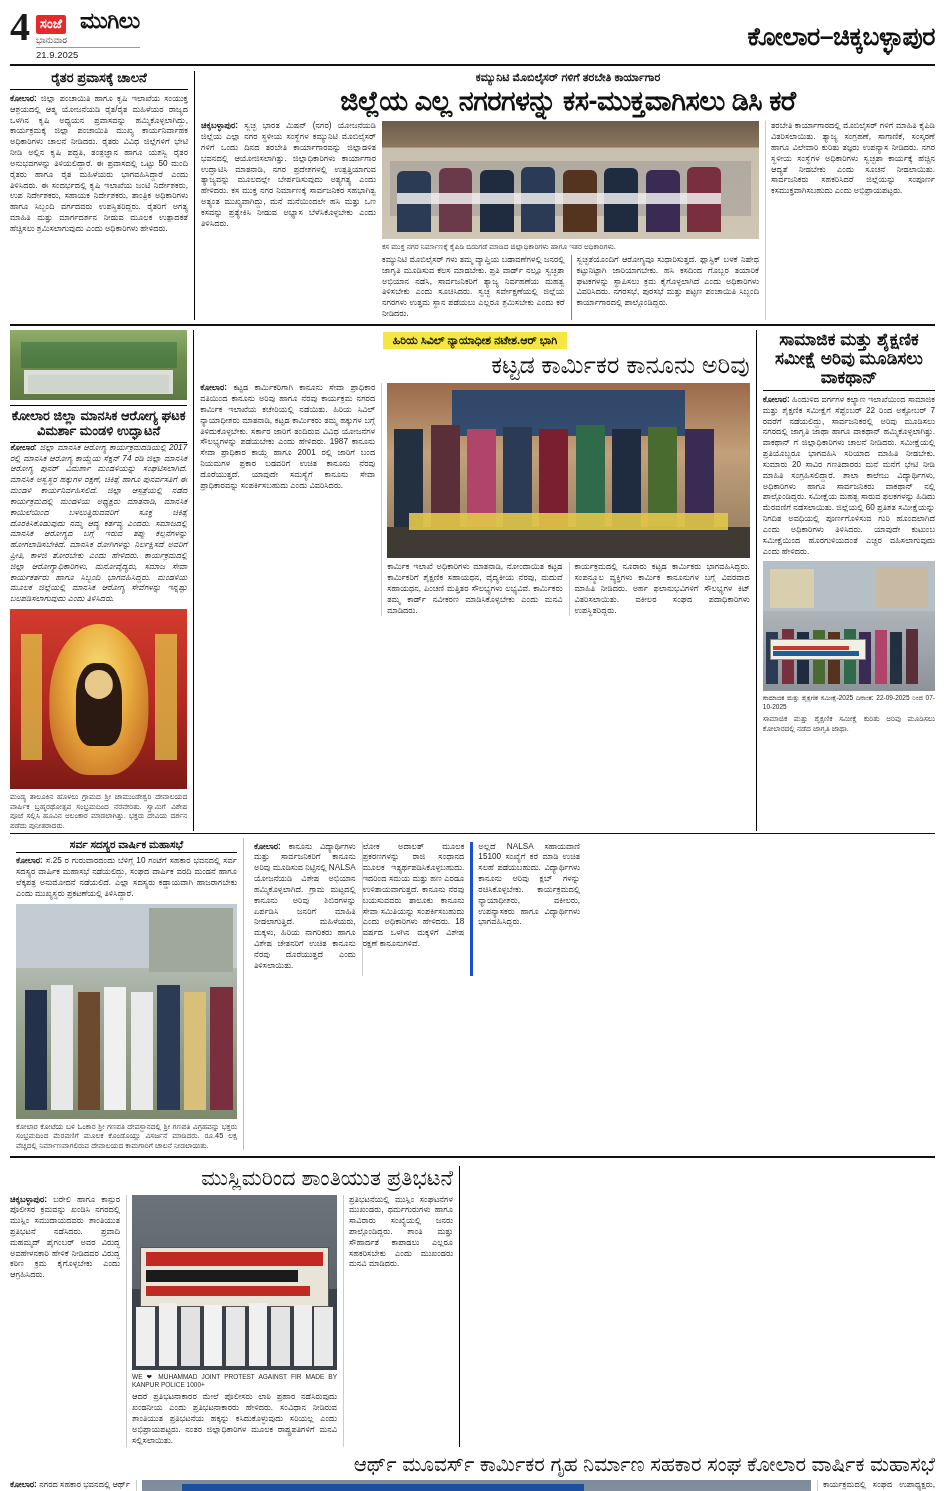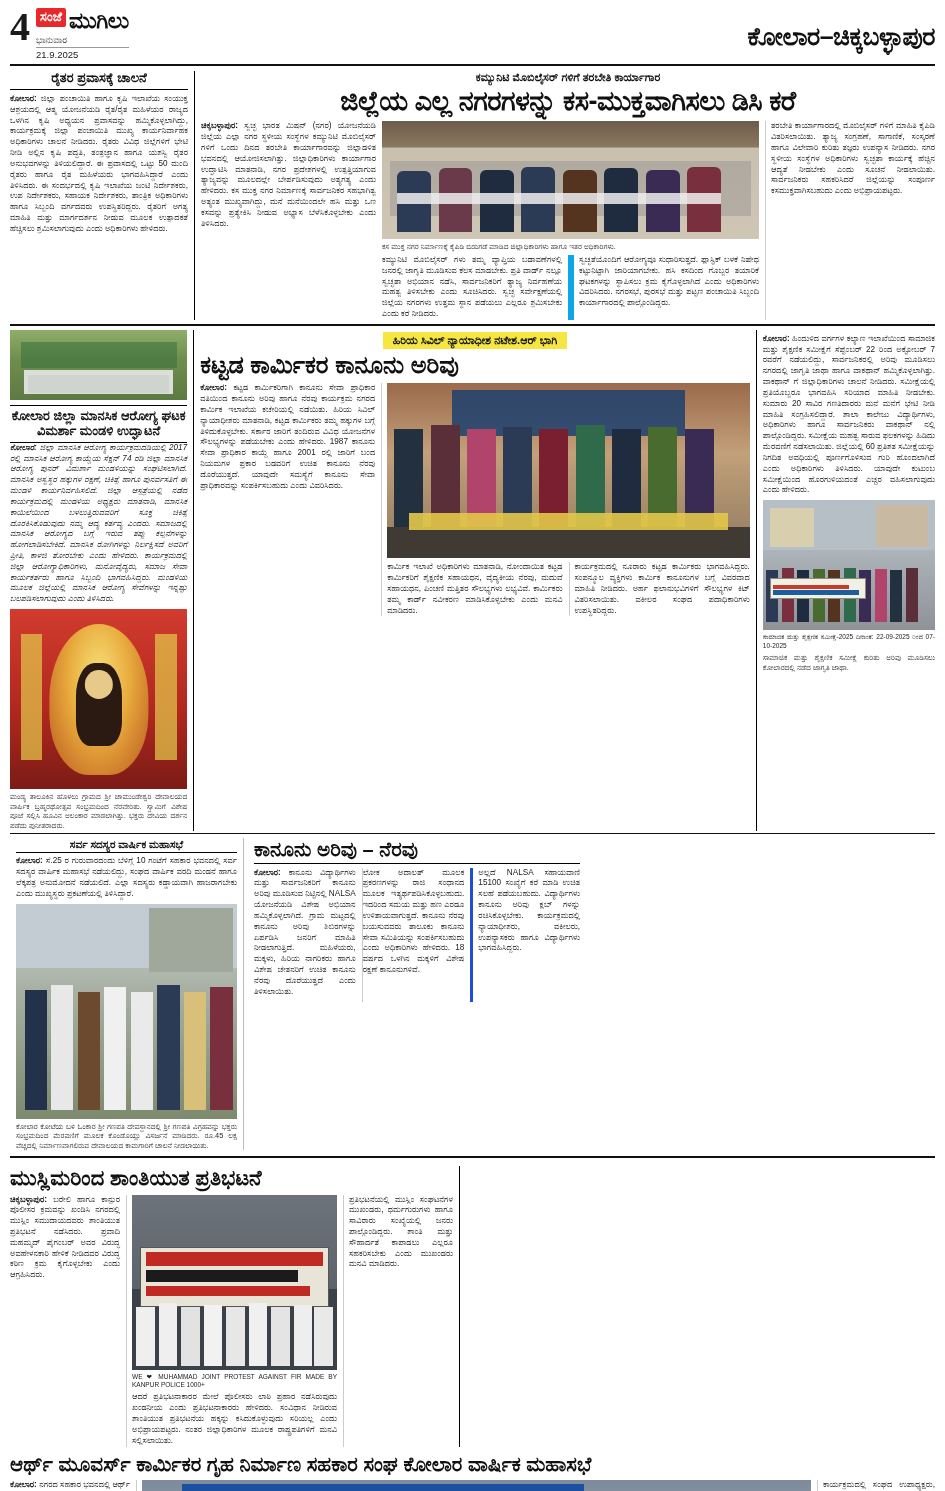--- a/index.html
+++ b/index.html
@@ -12,32 +12,32 @@
     color: #111;
     overflow: hidden;
   }
   .page { position: relative; width:945px; height:1491px; padding: 8px 10px; }
 
   
   .masthead { display:flex; align-items:flex-start; justify-content:space-between; border-bottom:2px solid #111; padding-bottom:4px; }
   .mast-left { display:flex; align-items:flex-start; gap:6px; }
   .page-num { font-size:40px; font-weight:bold; line-height:0.95; color:#1a1a1a; font-family:"Liberation Serif", serif; }
   .logo-block { display:flex; flex-direction:column; }
-  .logo-row { display:flex; align-items:flex-start; gap:3px; }
+  .logo-row { display:flex; align-items:flex-end; gap:14px; }
   .logo-badge { background:#e8282b; color:#fff; font-size:13px; font-weight:bold; padding:1px 4px 2px 4px; border-radius:2px; }
   .logo-text { font-size:22px; font-weight:bold; letter-spacing:-0.5px; }
   .logo-sub { font-size:9px; color:#333; margin-top:1px; }
   .logo-date { font-size:9.5px; color:#222; border-top:1px solid #999; margin-top:1px; padding-top:1px;}
   .mast-right { font-size:25px; font-weight:bold; color:#111; padding-top:14px; letter-spacing:-0.5px;}
   .hl { font-size:8.2px; line-height:1.32; text-align:justify; color:#1b1b1b; }
   .hl p { margin:0 0 4px 0; }
   .lead { font-weight:bold; }
   .kicker { font-size:11px; font-weight:bold; text-align:center; }
   .headline-xl { font-size:27px; font-weight:bold; text-align:center; line-height:1.12; letter-spacing:-0.5px;}
-  .headline-lg { font-size:24px; font-weight:bold; text-align:left; line-height:1.1;}
+  .headline-lg { font-size:24px; font-weight:normal; text-align:right; line-height:1.1;}
   .headline-md { font-size:17px; font-weight:bold; text-align:center; line-height:1.12;}
   .headline-sm { font-size:13px; font-weight:bold; text-align:center; line-height:1.15;}
   .headline-xs { font-size:10.5px; font-weight:bold; line-height:1.2;}
   .yellow-band { background:#f5e642; display:inline-block; padding:2px 10px; font-size:11px; font-weight:bold; }
   .caption { font-size:7.4px; line-height:1.3; text-align:justify; margin-top:3px; color:#222;}
 
   
   .photo { position:relative; overflow:hidden; background:#b9c2c8; }
 
   
@@ -109,21 +109,21 @@
             <div style="position:absolute;left:37%;bottom:6%;width:9%;height:55%;background:#2b3a55;border-radius:6px 6px 0 0;"></div>
             <div style="position:absolute;left:48%;bottom:6%;width:9%;height:53%;background:#55341f;border-radius:6px 6px 0 0;"></div>
             <div style="position:absolute;left:59%;bottom:6%;width:9%;height:54%;background:#1f2b3f;border-radius:6px 6px 0 0;"></div>
             <div style="position:absolute;left:70%;bottom:6%;width:9%;height:53%;background:#3a2b55;border-radius:6px 6px 0 0;"></div>
             <div style="position:absolute;left:81%;bottom:6%;width:9%;height:55%;background:#7a2f3f;border-radius:6px 6px 0 0;"></div>
             <div style="position:absolute;left:4%;bottom:30%;width:86%;height:9%;background:#eee;opacity:.85;"></div>
           </div>
           <div class="caption">ಕಸ ಮುಕ್ತ ನಗರ ನಿರ್ಮಾಣಕ್ಕೆ ಕೈಪಿಡಿ ಬಿಡುಗಡೆ ಮಾಡಿದ ಜಿಲ್ಲಾಧಿಕಾರಿಗಳು ಹಾಗೂ ಇತರ ಅಧಿಕಾರಿಗಳು.</div>
           <div style="display:flex;gap:6px;margin-top:3px;">
             <div style="flex:1;" class="hl">ಕಮ್ಯುನಿಟಿ ಮೊಬಿಲೈಸರ್ ಗಳು ತಮ್ಮ ವ್ಯಾಪ್ತಿಯ ಬಡಾವಣೆಗಳಲ್ಲಿ ಜನರಲ್ಲಿ ಜಾಗೃತಿ ಮೂಡಿಸುವ ಕೆಲಸ ಮಾಡಬೇಕು. ಪ್ರತಿ ವಾರ್ಡ್ ನಲ್ಲೂ ಸ್ವಚ್ಛತಾ ಅಭಿಯಾನ ನಡೆಸಿ, ಸಾರ್ವಜನಿಕರಿಗೆ ತ್ಯಾಜ್ಯ ನಿರ್ವಹಣೆಯ ಮಹತ್ವ ತಿಳಿಸಬೇಕು ಎಂದು ಸೂಚಿಸಿದರು. ಸ್ವಚ್ಛ ಸರ್ವೇಕ್ಷಣೆಯಲ್ಲಿ ಜಿಲ್ಲೆಯ ನಗರಗಳು ಉತ್ತಮ ಸ್ಥಾನ ಪಡೆಯಲು ಎಲ್ಲರೂ ಶ್ರಮಿಸಬೇಕು ಎಂದು ಕರೆ ನೀಡಿದರು.</div>
-            <div style="flex:1;border-left:6px solid #0ea5e9;padding-left:5px;" class="hl">ಸ್ವಚ್ಛತೆಯೊಂದಿಗೆ ಆರೋಗ್ಯವೂ ಸುಧಾರಿಸುತ್ತದೆ. ಪ್ಲಾಸ್ಟಿಕ್ ಬಳಕೆ ನಿಷೇಧ ಕಟ್ಟುನಿಟ್ಟಾಗಿ ಜಾರಿಯಾಗಬೇಕು. ಹಸಿ ಕಸದಿಂದ ಗೊಬ್ಬರ ತಯಾರಿಕೆ ಘಟಕಗಳನ್ನು ಸ್ಥಾಪಿಸಲು ಕ್ರಮ ಕೈಗೊಳ್ಳಲಾಗಿದೆ ಎಂದು ಅಧಿಕಾರಿಗಳು ವಿವರಿಸಿದರು. ನಗರಸಭೆ, ಪುರಸಭೆ ಮತ್ತು ಪಟ್ಟಣ ಪಂಚಾಯಿತಿ ಸಿಬ್ಬಂದಿ ಕಾರ್ಯಾಗಾರದಲ್ಲಿ ಪಾಲ್ಗೊಂಡಿದ್ದರು.</div>
+            <div style="flex:1;border-left:1px solid #0ea5e9;padding-left:5px;" class="hl">ಸ್ವಚ್ಛತೆಯೊಂದಿಗೆ ಆರೋಗ್ಯವೂ ಸುಧಾರಿಸುತ್ತದೆ. ಪ್ಲಾಸ್ಟಿಕ್ ಬಳಕೆ ನಿಷೇಧ ಕಟ್ಟುನಿಟ್ಟಾಗಿ ಜಾರಿಯಾಗಬೇಕು. ಹಸಿ ಕಸದಿಂದ ಗೊಬ್ಬರ ತಯಾರಿಕೆ ಘಟಕಗಳನ್ನು ಸ್ಥಾಪಿಸಲು ಕ್ರಮ ಕೈಗೊಳ್ಳಲಾಗಿದೆ ಎಂದು ಅಧಿಕಾರಿಗಳು ವಿವರಿಸಿದರು. ನಗರಸಭೆ, ಪುರಸಭೆ ಮತ್ತು ಪಟ್ಟಣ ಪಂಚಾಯಿತಿ ಸಿಬ್ಬಂದಿ ಕಾರ್ಯಾಗಾರದಲ್ಲಿ ಪಾಲ್ಗೊಂಡಿದ್ದರು.</div>
           </div>
         </div>
         <div style="width:170px;border-left:1px solid #ccc;padding-left:5px;" class="hl">ತರಬೇತಿ ಕಾರ್ಯಾಗಾರದಲ್ಲಿ ಮೊಬಿಲೈಸರ್ ಗಳಿಗೆ ಮಾಹಿತಿ ಕೈಪಿಡಿ ವಿತರಿಸಲಾಯಿತು. ತ್ಯಾಜ್ಯ ಸಂಗ್ರಹಣೆ, ಸಾಗಾಣಿಕೆ, ಸಂಸ್ಕರಣೆ ಹಾಗೂ ವಿಲೇವಾರಿ ಕುರಿತು ತಜ್ಞರು ಉಪನ್ಯಾಸ ನೀಡಿದರು. ನಗರ ಸ್ಥಳೀಯ ಸಂಸ್ಥೆಗಳ ಅಧಿಕಾರಿಗಳು ಸ್ವಚ್ಛತಾ ಕಾರ್ಯಕ್ಕೆ ಹೆಚ್ಚಿನ ಆದ್ಯತೆ ನೀಡಬೇಕು ಎಂದು ಸೂಚನೆ ನೀಡಲಾಯಿತು. ಸಾರ್ವಜನಿಕರು ಸಹಕರಿಸಿದರೆ ಜಿಲ್ಲೆಯನ್ನು ಸಂಪೂರ್ಣ ಕಸಮುಕ್ತವಾಗಿಸಬಹುದು ಎಂದು ಅಭಿಪ್ರಾಯಪಟ್ಟರು.</div>
       </div>
     </div>
   </div>
 
   <div class="sec2" style="border-top:2px solid #111;padding-top:4px;">
 
     <div class="sec2-left">
@@ -177,20 +177,21 @@
           </div>
           <div style="display:flex;gap:6px;margin-top:4px;">
             <div style="flex:1;" class="hl">ಕಾರ್ಮಿಕ ಇಲಾಖೆ ಅಧಿಕಾರಿಗಳು ಮಾತನಾಡಿ, ನೋಂದಾಯಿತ ಕಟ್ಟಡ ಕಾರ್ಮಿಕರಿಗೆ ಶೈಕ್ಷಣಿಕ ಸಹಾಯಧನ, ವೈದ್ಯಕೀಯ ನೆರವು, ಮದುವೆ ಸಹಾಯಧನ, ಪಿಂಚಣಿ ಮತ್ತಿತರ ಸೌಲಭ್ಯಗಳು ಲಭ್ಯವಿವೆ. ಕಾರ್ಮಿಕರು ತಮ್ಮ ಕಾರ್ಡ್ ನವೀಕರಣ ಮಾಡಿಸಿಕೊಳ್ಳಬೇಕು ಎಂದು ಮನವಿ ಮಾಡಿದರು.</div>
             <div style="flex:1;border-left:1px solid #ccc;padding-left:5px;" class="hl">ಕಾರ್ಯಕ್ರಮದಲ್ಲಿ ನೂರಾರು ಕಟ್ಟಡ ಕಾರ್ಮಿಕರು ಭಾಗವಹಿಸಿದ್ದರು. ಸಂಪನ್ಮೂಲ ವ್ಯಕ್ತಿಗಳು ಕಾರ್ಮಿಕ ಕಾನೂನುಗಳ ಬಗ್ಗೆ ವಿವರವಾದ ಮಾಹಿತಿ ನೀಡಿದರು. ಅರ್ಹ ಫಲಾನುಭವಿಗಳಿಗೆ ಸೌಲಭ್ಯಗಳ ಕಿಟ್ ವಿತರಿಸಲಾಯಿತು. ವಕೀಲರ ಸಂಘದ ಪದಾಧಿಕಾರಿಗಳು ಉಪಸ್ಥಿತರಿದ್ದರು.</div>
           </div>
         </div>
       </div>
     </div>
 
     <div class="sec2-right">
+      <div class="headline-md" style="border-bottom:1px solid #000;padding-bottom:3px;">ಸಾಮಾಜಿಕ ಮತ್ತು ಶೈಕ್ಷಣಿಕ ಸಮೀಕ್ಷೆ ಅರಿವು ಮೂಡಿಸಲು ವಾಕಥಾನ್</div>
       <div class="hl" style="margin-top:4px;">
         <p><span class="lead">ಕೋಲಾರ:</span>
         <span>ಹಿಂದುಳಿದ ವರ್ಗಗಳ ಕಲ್ಯಾಣ ಇಲಾಖೆಯಿಂದ ಸಾಮಾಜಿಕ ಮತ್ತು ಶೈಕ್ಷಣಿಕ ಸಮೀಕ್ಷೆಗೆ ಸೆಪ್ಟೆಂಬರ್ 22 ರಿಂದ ಅಕ್ಟೋಬರ್ 7 ರವರೆಗೆ ನಡೆಯಲಿದ್ದು, ಸಾರ್ವಜನಿಕರಲ್ಲಿ ಅರಿವು ಮೂಡಿಸಲು ನಗರದಲ್ಲಿ ಜಾಗೃತಿ ಜಾಥಾ ಹಾಗೂ ವಾಕಥಾನ್ ಹಮ್ಮಿಕೊಳ್ಳಲಾಗಿತ್ತು. ವಾಕಥಾನ್ ಗೆ ಜಿಲ್ಲಾಧಿಕಾರಿಗಳು ಚಾಲನೆ ನೀಡಿದರು. ಸಮೀಕ್ಷೆಯಲ್ಲಿ ಪ್ರತಿಯೊಬ್ಬರೂ ಭಾಗವಹಿಸಿ ಸರಿಯಾದ ಮಾಹಿತಿ ನೀಡಬೇಕು. ಸುಮಾರು 20 ಸಾವಿರ ಗಣತಿದಾರರು ಮನೆ ಮನೆಗೆ ಭೇಟಿ ನೀಡಿ ಮಾಹಿತಿ ಸಂಗ್ರಹಿಸಲಿದ್ದಾರೆ. ಶಾಲಾ ಕಾಲೇಜು ವಿದ್ಯಾರ್ಥಿಗಳು, ಅಧಿಕಾರಿಗಳು ಹಾಗೂ ಸಾರ್ವಜನಿಕರು ವಾಕಥಾನ್ ನಲ್ಲಿ ಪಾಲ್ಗೊಂಡಿದ್ದರು. ಸಮೀಕ್ಷೆಯ ಮಹತ್ವ ಸಾರುವ ಫಲಕಗಳನ್ನು ಹಿಡಿದು ಮೆರವಣಿಗೆ ನಡೆಸಲಾಯಿತು. ಜಿಲ್ಲೆಯಲ್ಲಿ 60 ಪ್ರತಿಶತ ಸಮೀಕ್ಷೆಯನ್ನು ನಿಗದಿತ ಅವಧಿಯಲ್ಲಿ ಪೂರ್ಣಗೊಳಿಸುವ ಗುರಿ ಹೊಂದಲಾಗಿದೆ ಎಂದು ಅಧಿಕಾರಿಗಳು ತಿಳಿಸಿದರು. ಯಾವುದೇ ಕುಟುಂಬ ಸಮೀಕ್ಷೆಯಿಂದ ಹೊರಗುಳಿಯದಂತೆ ಎಚ್ಚರ ವಹಿಸಲಾಗುವುದು ಎಂದು ಹೇಳಿದರು.</span></p>
       </div>
       <div class="photo" style="height:130px;margin-top:4px;">
         <div style="position:absolute;inset:0;background:linear-gradient(180deg,#c6ccd2 0%,#a9b0b6 45%,#8e9398 100%);"></div>
         <div style="position:absolute;left:0;top:0;width:100%;height:38%;background:#b7bfc6;"></div>
         <div style="position:absolute;left:4%;top:6%;width:26%;height:30%;background:#d8cfae;"></div>
         <div style="position:absolute;right:4%;top:4%;width:30%;height:32%;background:#c7b9a2;"></div>
         <div style="position:absolute;left:2%;bottom:6%;width:7%;height:40%;background:#2b3a55;"></div>
@@ -231,21 +232,20 @@
         <div style="position:absolute;left:40%;bottom:4%;width:10%;height:57%;background:#f0f0f0;"></div>
         <div style="position:absolute;left:52%;bottom:4%;width:10%;height:55%;background:#eaeaea;"></div>
         <div style="position:absolute;left:64%;bottom:4%;width:10%;height:58%;background:#2b3a55;"></div>
         <div style="position:absolute;left:76%;bottom:4%;width:10%;height:55%;background:#d8c07a;"></div>
         <div style="position:absolute;left:88%;bottom:4%;width:10%;height:57%;background:#7a2f3f;"></div>
       </div>
       <div class="caption">ಕೋಲಾರ ಕೋಟೆಯ ಬಳಿ ಓಂಕಾರ ಶ್ರೀ ಗಣಪತಿ ದೇವಸ್ಥಾನದಲ್ಲಿ ಶ್ರೀ ಗಣಪತಿ ವಿಗ್ರಹವನ್ನು ಭಕ್ತರು ಸಂಭ್ರಮದಿಂದ ಮೆರವಣಿಗೆ ಮೂಲಕ ಕೊಂಡೊಯ್ದು ವಿಸರ್ಜನೆ ಮಾಡಿದರು. ರೂ.45 ಲಕ್ಷ ವೆಚ್ಚದಲ್ಲಿ ನಿರ್ಮಾಣವಾಗಲಿರುವ ದೇವಾಲಯದ ಕಾಮಗಾರಿಗೆ ಚಾಲನೆ ನೀಡಲಾಯಿತು.</div>
     </div>
 
     <div style="width:330px;padding-left:4px;">
-      <div class="headline-lg" style="font-size:20px;border-bottom:1px solid #000;padding-bottom:3px;">ಕಾನೂನು ಅರಿವು – ನೆರವು</div>
       <div style="display:flex;gap:6px;margin-top:4px;">
         <div style="flex:1;" class="hl">
           <p><span class="lead">ಕೋಲಾರ:</span>
           <span>ಕಾನೂನು ವಿದ್ಯಾರ್ಥಿಗಳು ಮತ್ತು ಸಾರ್ವಜನಿಕರಿಗೆ ಕಾನೂನು ಅರಿವು ಮೂಡಿಸುವ ನಿಟ್ಟಿನಲ್ಲಿ NALSA ಯೋಜನೆಯಡಿ ವಿಶೇಷ ಅಭಿಯಾನ ಹಮ್ಮಿಕೊಳ್ಳಲಾಗಿದೆ. ಗ್ರಾಮ ಮಟ್ಟದಲ್ಲಿ ಕಾನೂನು ಅರಿವು ಶಿಬಿರಗಳನ್ನು ಏರ್ಪಡಿಸಿ ಜನರಿಗೆ ಮಾಹಿತಿ ನೀಡಲಾಗುತ್ತಿದೆ. ಮಹಿಳೆಯರು, ಮಕ್ಕಳು, ಹಿರಿಯ ನಾಗರಿಕರು ಹಾಗೂ ವಿಶೇಷ ಚೇತನರಿಗೆ ಉಚಿತ ಕಾನೂನು ನೆರವು ದೊರೆಯುತ್ತದೆ ಎಂದು ತಿಳಿಸಲಾಯಿತು.</span></p>
         </div>
         <div style="flex:1;border-left:1px solid #ccc;" class="hl">ಲೋಕ ಅದಾಲತ್ ಮೂಲಕ ಪ್ರಕರಣಗಳನ್ನು ರಾಜಿ ಸಂಧಾನದ ಮೂಲಕ ಇತ್ಯರ್ಥಪಡಿಸಿಕೊಳ್ಳಬಹುದು. ಇದರಿಂದ ಸಮಯ ಮತ್ತು ಹಣ ಎರಡೂ ಉಳಿತಾಯವಾಗುತ್ತದೆ. ಕಾನೂನು ನೆರವು ಬಯಸುವವರು ತಾಲೂಕು ಕಾನೂನು ಸೇವಾ ಸಮಿತಿಯನ್ನು ಸಂಪರ್ಕಿಸಬಹುದು ಎಂದು ಅಧಿಕಾರಿಗಳು ಹೇಳಿದರು. 18 ವರ್ಷದ ಒಳಗಿನ ಮಕ್ಕಳಿಗೆ ವಿಶೇಷ ರಕ್ಷಣೆ ಕಾನೂನುಗಳಿವೆ.</div>
         <div style="flex:1;border-left:3px solid #1d4ed8;padding-left:5px;" class="hl">ಅಲ್ಲದೆ NALSA ಸಹಾಯವಾಣಿ 15100 ಸಂಖ್ಯೆಗೆ ಕರೆ ಮಾಡಿ ಉಚಿತ ಸಲಹೆ ಪಡೆಯಬಹುದು. ವಿದ್ಯಾರ್ಥಿಗಳು ಕಾನೂನು ಅರಿವು ಕ್ಲಬ್ ಗಳನ್ನು ರಚಿಸಿಕೊಳ್ಳಬೇಕು. ಕಾರ್ಯಕ್ರಮದಲ್ಲಿ ನ್ಯಾಯಾಧೀಶರು, ವಕೀಲರು, ಉಪನ್ಯಾಸಕರು ಹಾಗೂ ವಿದ್ಯಾರ್ಥಿಗಳು ಭಾಗವಹಿಸಿದ್ದರು.</div>
       </div>
     </div>
   </div>

